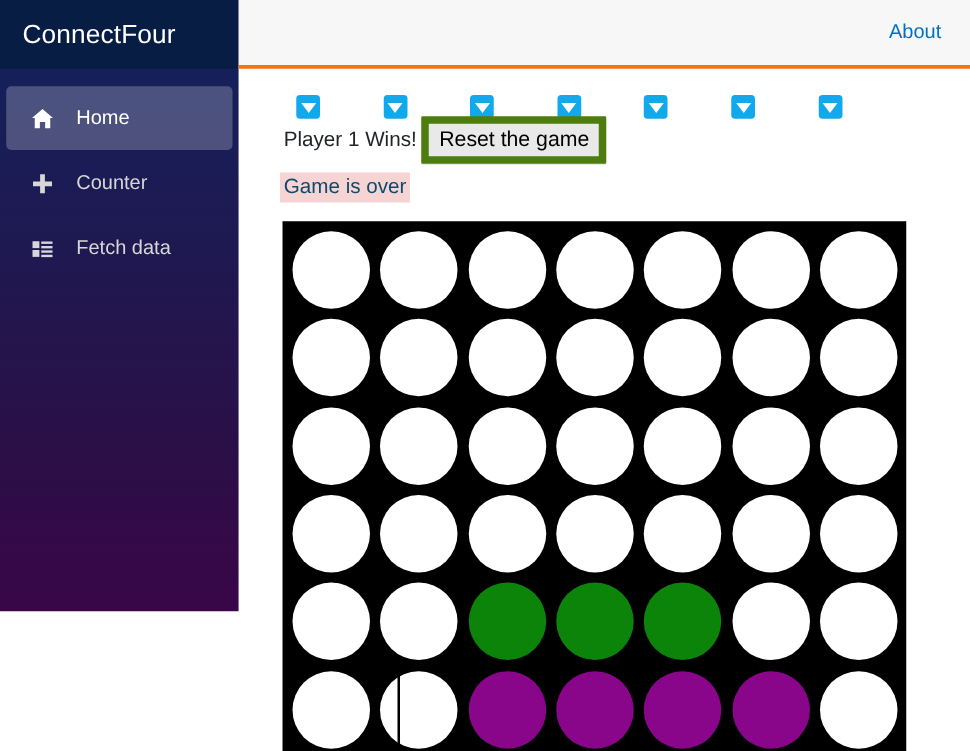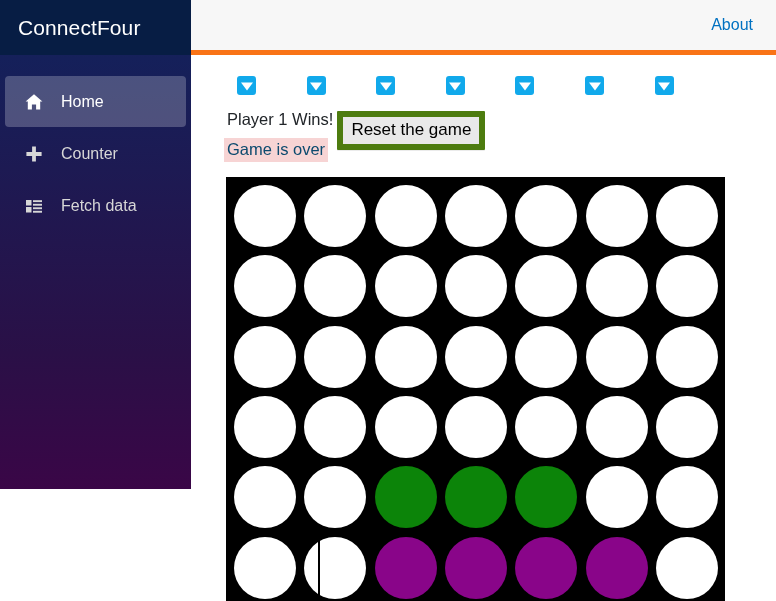--- a/index.html
+++ b/index.html
@@ -36,21 +36,20 @@
     padding-left: 18px;
   }
   .brand-title {
     color: #ffffff;
     font-size: 21px;
     letter-spacing: .1px;
     white-space: nowrap;
   }
   .nav {
     padding-top: 14px;
-    margin-top: 7px;
   }
   .nav-item {
     height: 51px;
     margin: 0 5px 1px 5px;
     border-radius: 4px;
     display: flex;
     align-items: center;
     padding-left: 18px;
     color: #d7d7d7;
     font-size: 16px;
@@ -76,21 +75,21 @@
     flex: 1 1 auto;
     display: flex;
     flex-direction: column;
     min-width: 0;
     background: #ffffff;
   }
   .topbar {
     height: 55px;
     flex: 0 0 55px;
     background: #f7f7f7;
-    border-bottom: 5px solid #f97316;
+    border-bottom: 3px solid #f97316;
     display: flex;
     align-items: center;
     justify-content: flex-end;
     padding-right: 23px;
   }
   .topbar-link {
     color: #0071c1;
     font-size: 16px;
     text-decoration: none;
     cursor: pointer;
@@ -130,23 +129,23 @@
     width: 0; height: 0;
     border-left: 6px solid transparent;
     border-right: 6px solid transparent;
     border-top: 8px solid #ffffff;
   }
 
   
   .status-row {
     position: absolute;
     left: 36px;
-    top: 56px;
-    display: flex;
-    align-items: flex-start;
+    top: 43px;
+    display: flex;
+    align-items: center;
     height: 28px;
   }
   .winner-text {
     font-size: 16.5px;
     color: #212529;
     line-height: 1;
     white-space: nowrap;
   }
   .reset-btn {
     margin-left: 4px;

